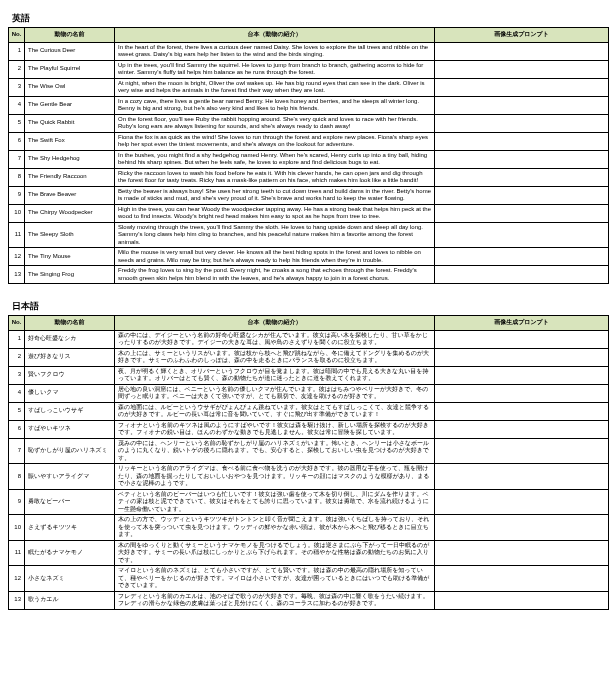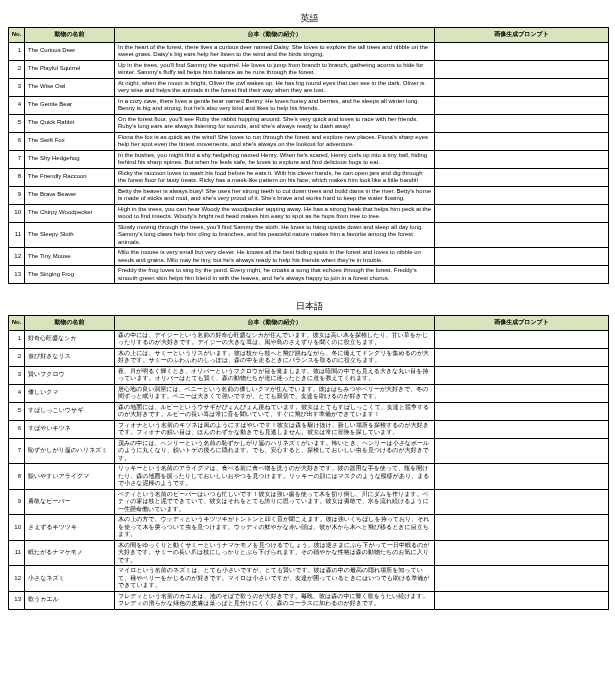--- a/index.html
+++ b/index.html
@@ -5,23 +5,22 @@
   body {
     margin: 0;
     padding: 8px;
     background: #fff;
     font-family: "Meiryo", "MS PGothic", sans-serif;
     width: 615px;
     box-sizing: border-box;
   }
   .section-label {
     font-size: 9px;
-    font-weight: normal;
+    font-weight: bold;
     margin: 4px 0 2px 4px;
-    text-align: center;
   }
   table {
     border-collapse: collapse;
     width: 600px;
     table-layout: fixed;
     border: 1.5px solid #000;
   }
   th, td {
     border: 0.5px solid #000;
     font-size: 6px;

